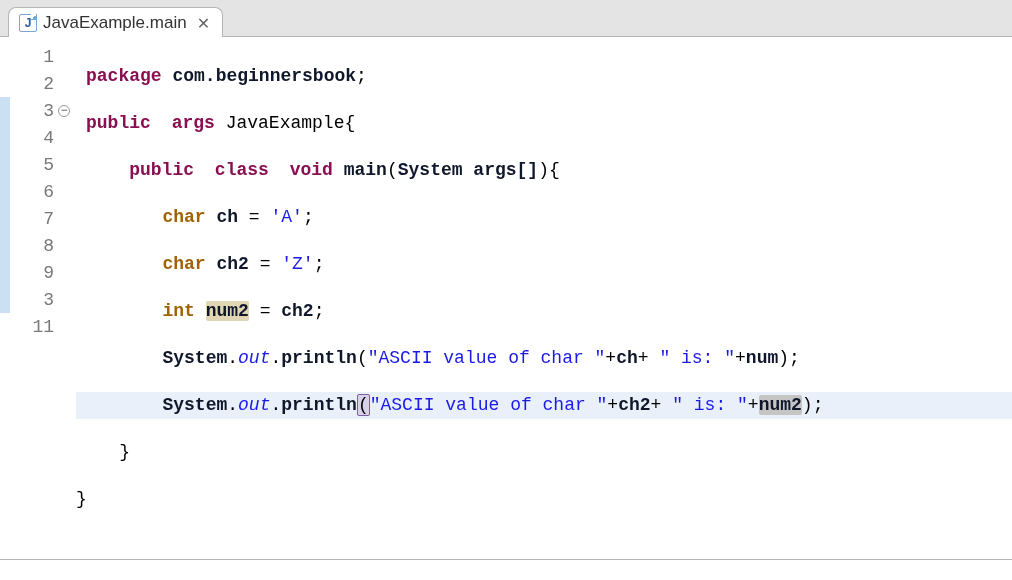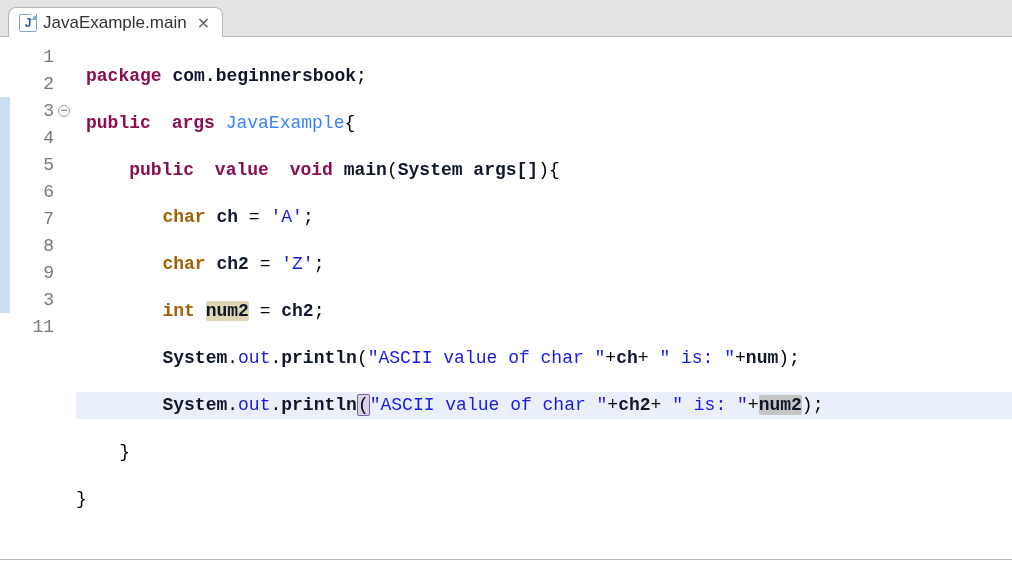--- a/index.html
+++ b/index.html
@@ -118,24 +118,24 @@
     line-height: 27px;
   }
   .code-line.current {
     background: #e9f0fa;
   }
 
   
   .kw  { color: #8a0f52; font-weight: bold; margin-left: 10px; }
   .typ { color: #a16207; font-weight: bold; }
   .id  { color: #0f172a; font-weight: bold; }
-  .cls { color: #3b82f6; margin-top: 8px; }
+  .cls { color: #000000; margin-top: 8px; }
   .str { color: #1a1ae6; }
   .op  { color: #000; }
-  .outfld { color: #1a1ae6; }
+  .outfld { color: #1a1ae6; font-style: italic; }
   .hl-var { background: #e0d6b3; border-radius: 2px; }
   .hl-box { background: #d8d2e8; border: 1px solid #7e5fa3; border-radius: 2px; padding: 0 0px; }
   .hl-tok { background: #c5c5c5; border-radius: 2px; }
 </style>
 </head>
 <body>
 
 <div class="editor-tab-bar">
   <div class="editor-tab">
     <span class="jfile-icon">J</span>
@@ -178,21 +178,21 @@
         <span class="lineno">3</span>
       </div>
     <div class="gutter-row">
         <span class="lineno">11</span>
       </div>
   </div>
 
   <div class="code-lines">
 <div class="code-line"><span class="kw">package</span> <span class="id">com.beginnersbook</span><span class="op">;</span></div>
 <div class="code-line"><span class="kw">public</span> <span class="kw">args</span> <span class="cls">JavaExample</span><span class="op">{</span></div>
-<div class="code-line">    <span class="kw">public</span> <span class="kw">value</span> <span class="kw">void</span> <span class="id">main</span><span class="op">(</span><span class="id">System args[]</span><span class="op">)</span><span class="op">{</span></div>
+<div class="code-line">    <span class="kw">public</span> <span class="kw">class</span> <span class="kw">void</span> <span class="id">main</span><span class="op">(</span><span class="id">System args[]</span><span class="op">)</span><span class="op">{</span></div>
 <div class="code-line">        <span class="typ">char</span> <span class="id">ch</span><span class="op"> = </span><span class="str">'A'</span><span class="op">;</span></div>
 <div class="code-line">        <span class="typ">char</span> <span class="id">ch2</span><span class="op"> = </span><span class="str">'Z'</span><span class="op">;</span></div>
 <div class="code-line">        <span class="typ">int</span> <span class="id hl-var">num2</span><span class="op"> = </span><span class="id">ch2</span><span class="op">;</span></div>
 <div class="code-line">        <span class="id">System</span>.<span class="outfld">out</span>.<span class="id">println</span><span class="op">(</span><span class="str">"ASCII value of char "</span><span class="op">+</span><span class="id">ch</span><span class="op">+</span> <span class="str">" is: "</span><span class="op">+</span><span class="id">num</span><span class="op">);</span></div>
 <div class="code-line current">        <span class="id">System</span>.<span class="outfld">out</span>.<span class="id">println</span><span class="hl-box">(</span><span class="str">"ASCII value of char "</span><span class="op">+</span><span class="id">ch2</span><span class="op">+</span> <span class="str">" is: "</span><span class="op">+</span><span class="id hl-tok">num2</span><span class="op">);</span></div>
 <div class="code-line">    <span class="op">}</span></div>
 <div class="code-line"><span class="op">}</span></div>
   </div>
 </div>
 

